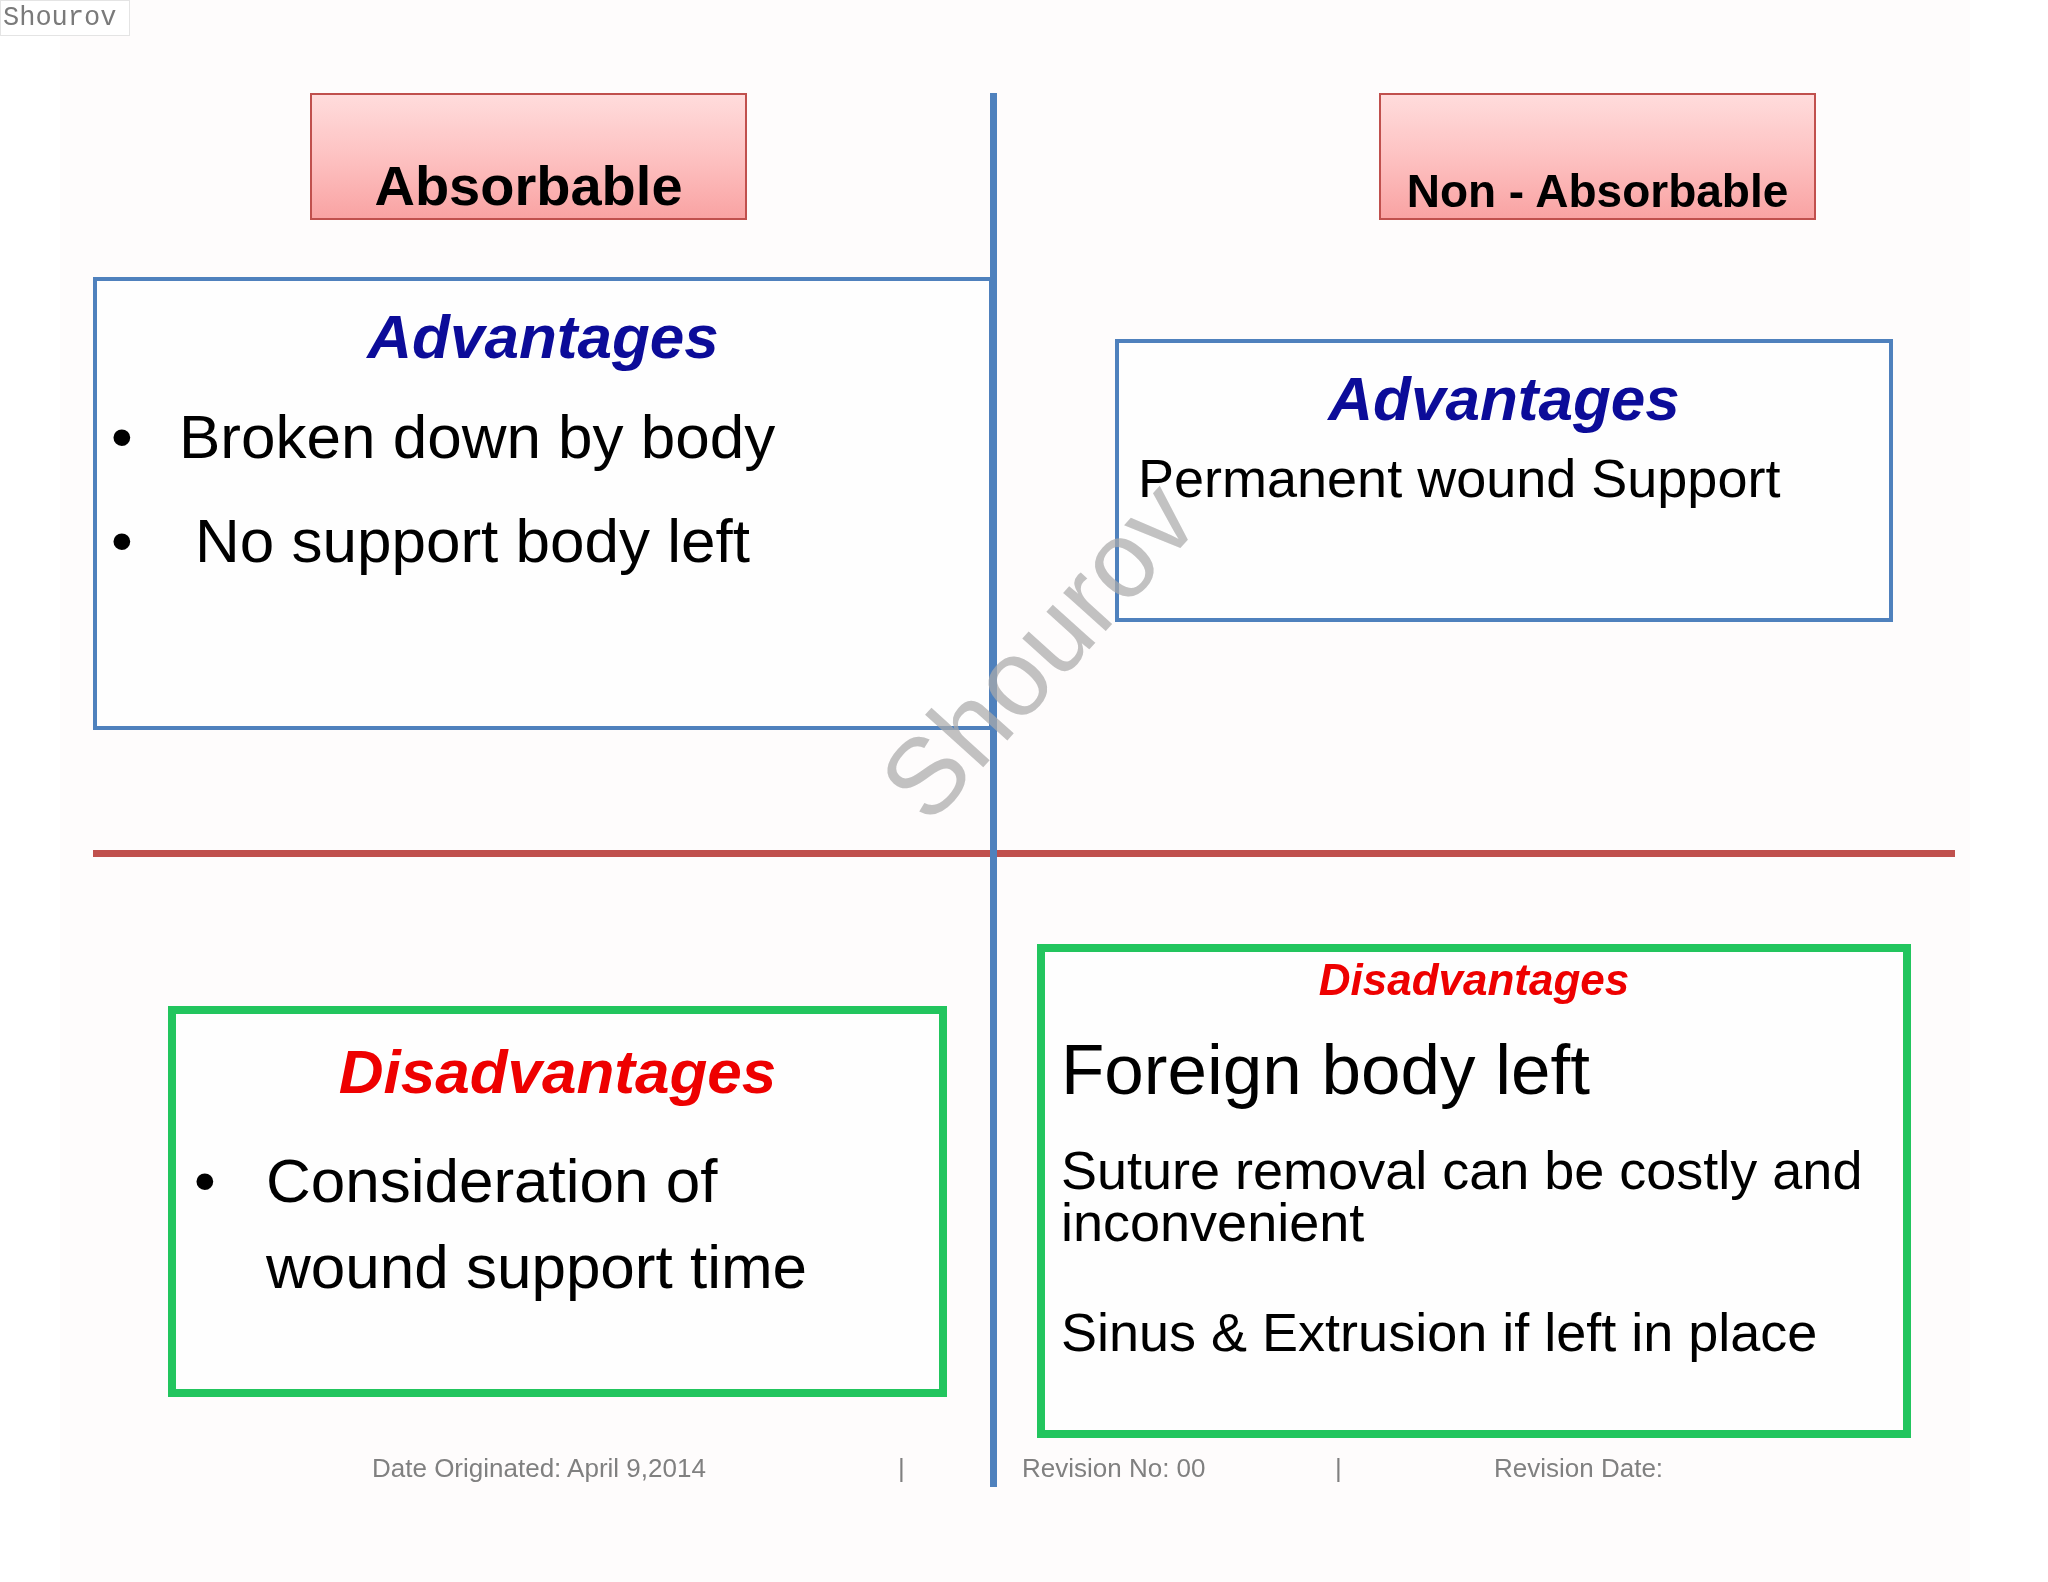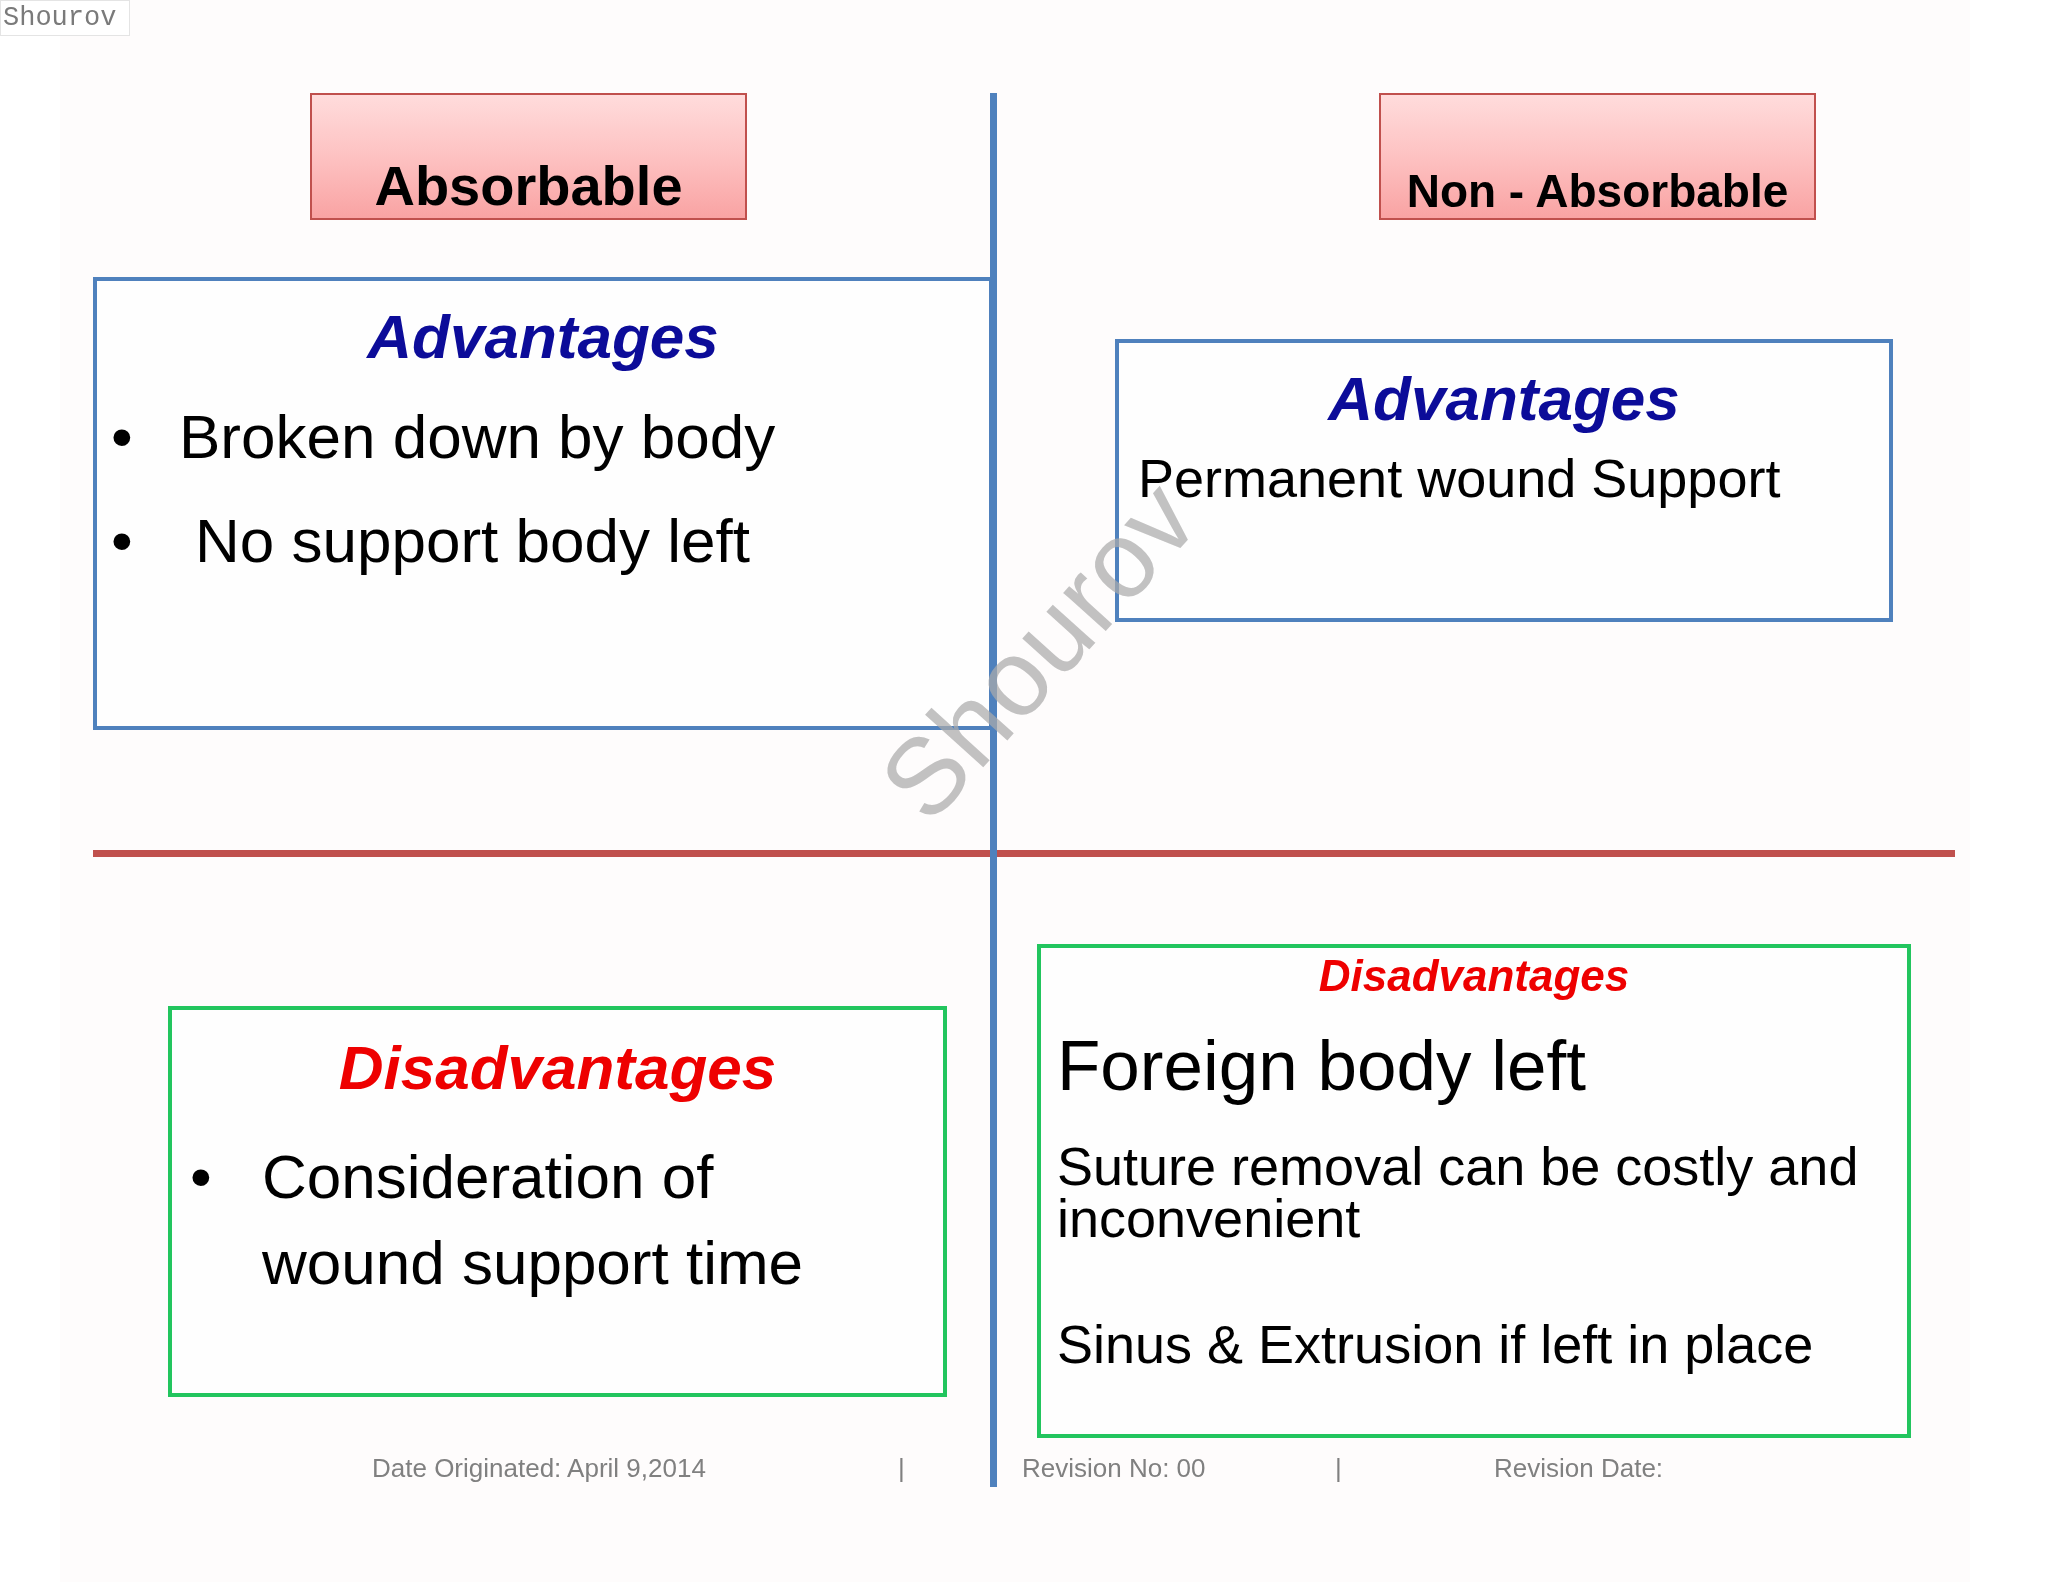--- a/index.html
+++ b/index.html
@@ -64,21 +64,21 @@
   }
   .cat-abs { left: 310px; width: 437px; font-size: 56px; }
   .cat-non { left: 1379px; width: 437px; font-size: 46px; }
 
   .panel {
     position: absolute;
     box-sizing: border-box;
     background: #fefefe;
   }
   .panel.blue { border: 4px solid #4f81bd; }
-  .panel.red { border: 4px solid #22c55e; }
+  .panel.red { border: 8px solid #22c55e; }
 
   .panel-title {
     text-align: center;
     font-family: "Liberation Sans", sans-serif;
     font-weight: bold;
     font-style: italic;
   }
   .title-blue { color: #0c0c99; }
   .title-red { color: #ee0000; }
 
@@ -111,21 +111,21 @@
   .p3 .panel-title { position: absolute; left: 0; right: 0; top: 22px; font-size: 62px; line-height: 72px; }
   .p3 .r1 { position: absolute; left: 18px; top: 124px; font-size: 62px; line-height: 86px; }
   .p3 .r1 .bullet { width: 72px; }
   .p3 .r1 .wrap { white-space: normal; width: 600px; }
 
   
   .p4 { left: 1037px; top: 944px; width: 874px; height: 494px; }
   .p4 .panel-title { position: absolute; left: 0; right: 0; top: 2px; font-size: 44px; line-height: 52px; }
   .p4 .i1 { position: absolute; left: 16px; top: 88px; font-size: 71px; line-height: 60px; }
   .p4 .i2 { position: absolute; left: 16px; top: 192px; font-size: 54px; line-height: 52px; white-space: normal; width: 850px; }
-  .p4 .i3 { position: absolute; left: 16px; top: 350px; font-size: 54px; line-height: 60px; margin-top: 16px; }
+  .p4 .i3 { position: absolute; left: 16px; top: 350px; font-size: 54px; line-height: 60px; }
 
   .watermark {
     position: absolute;
     left: 855px; top: 760px;
     font-family: "Liberation Sans", sans-serif;
     font-size: 108px;
     color: rgba(170,170,170,0.72);
     transform: rotate(-48deg);
     transform-origin: left top;
     z-index: 4;

